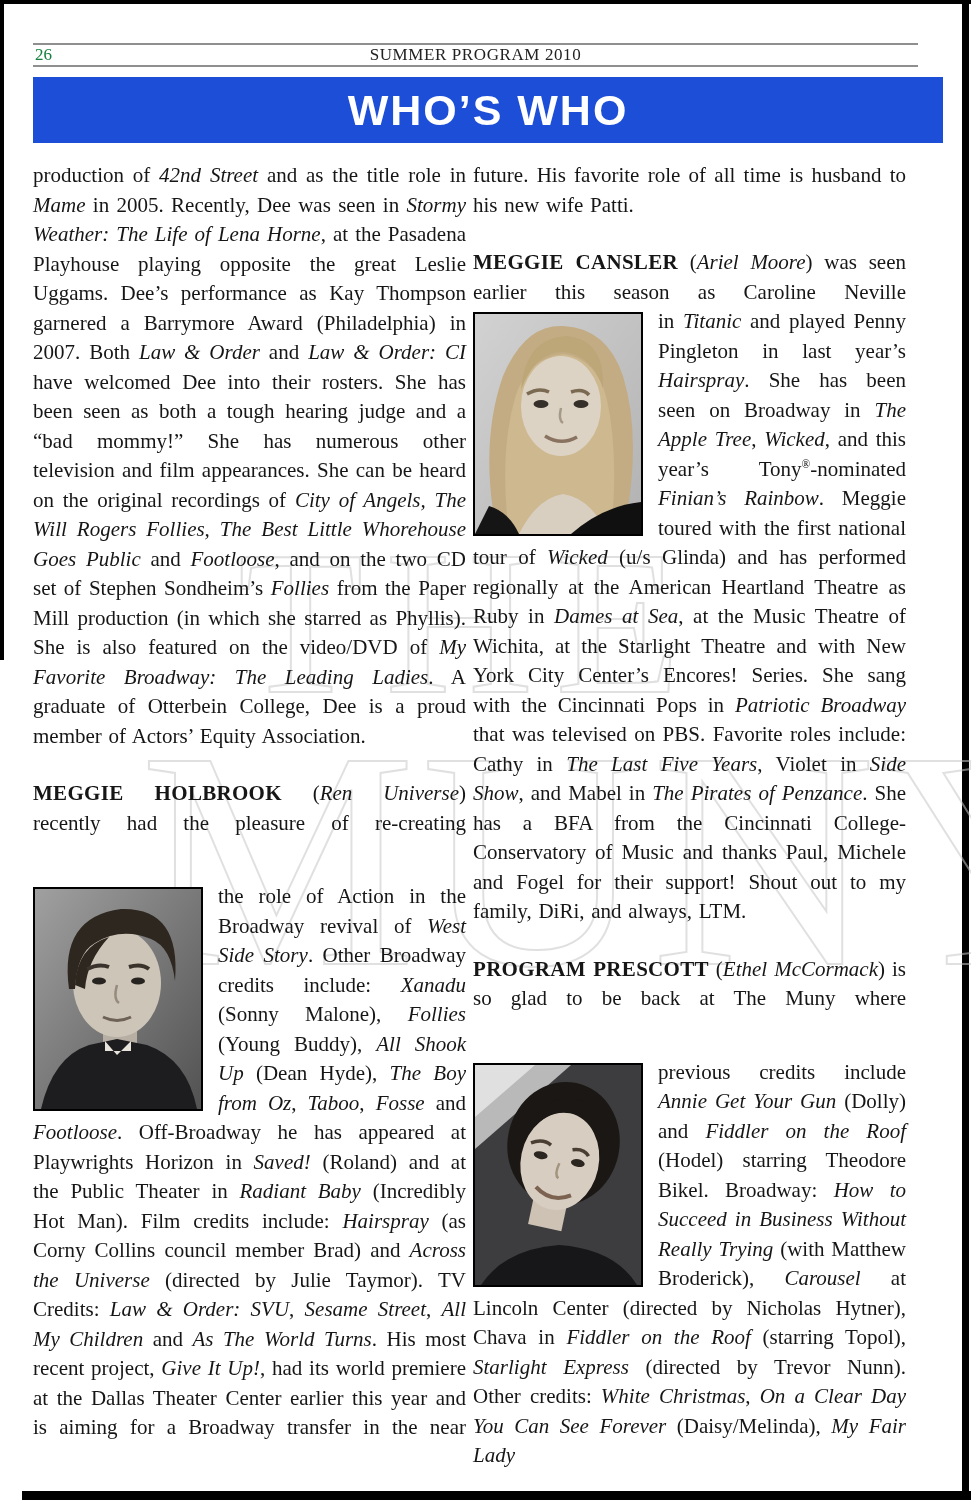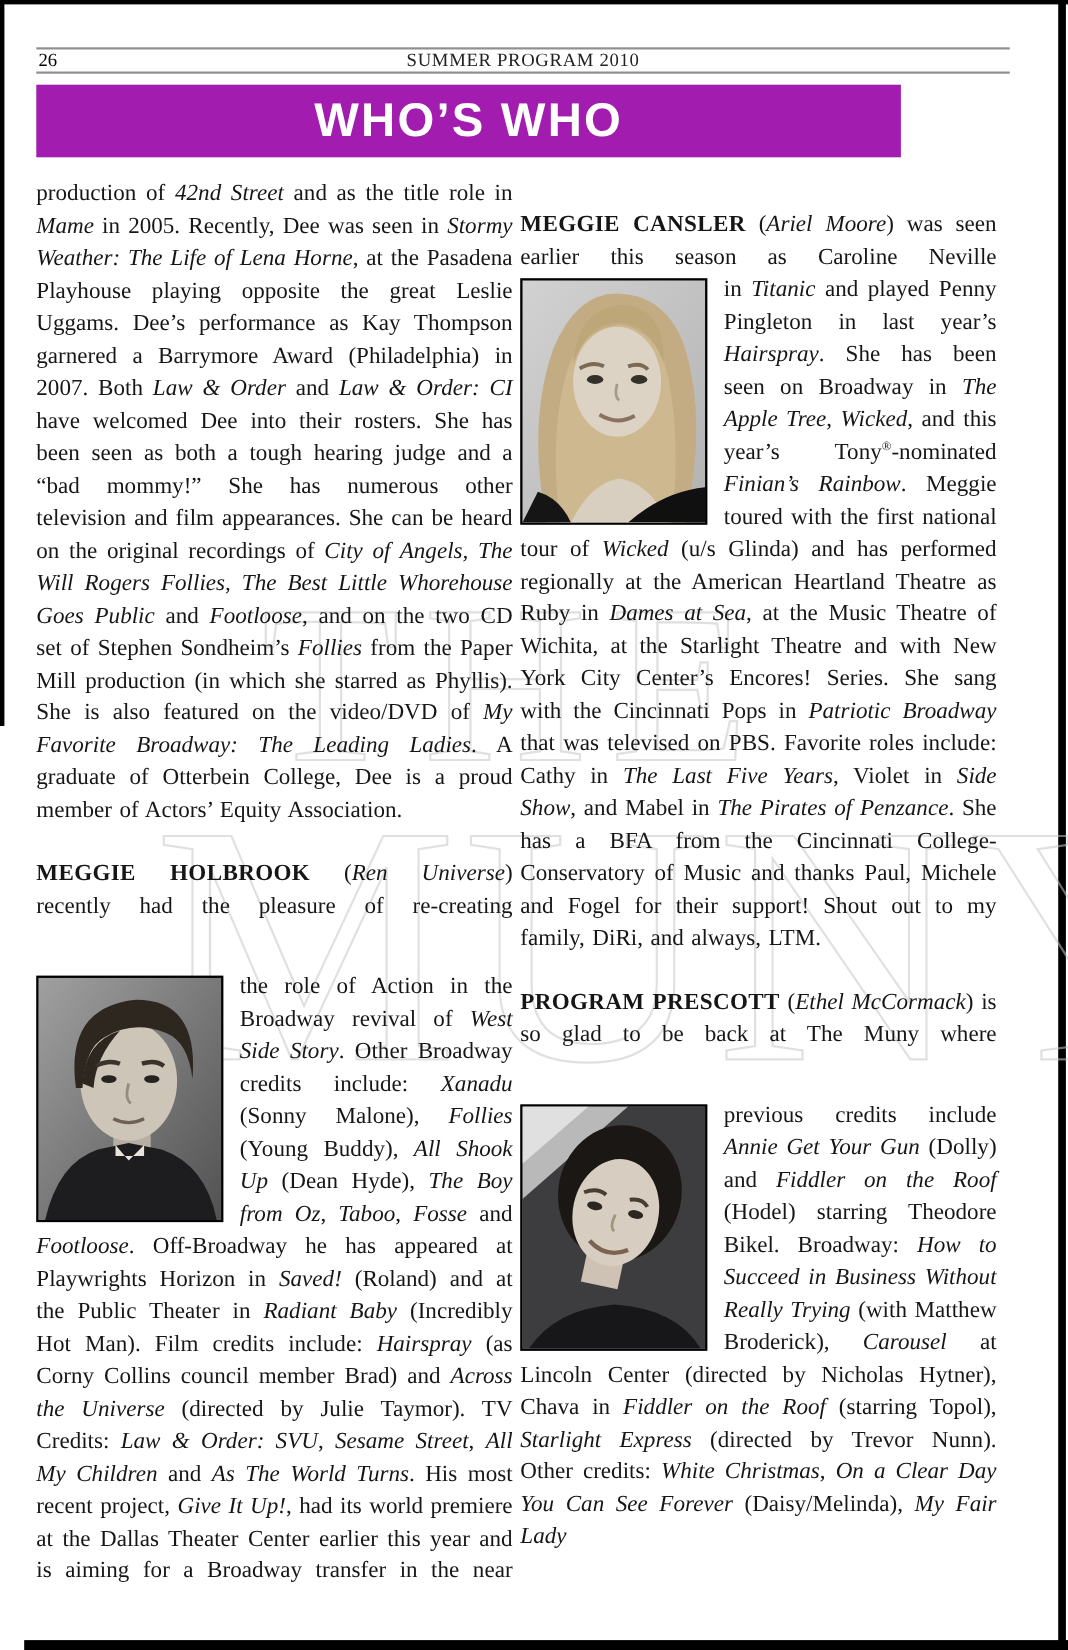--- a/index.html
+++ b/index.html
@@ -11,26 +11,26 @@
   .edge{position:absolute;background:#000;}
   .edge-top{left:0;top:0;width:971px;height:4px;}
   .edge-left{left:0;top:0;width:4px;height:660px;}
   .edge-right{top:0;left:962px;width:7px;height:1500px;}
   .edge-bottom{left:22px;right:0;bottom:0;height:9px;}
 
   
   .rule{position:absolute;left:33px;width:885px;height:2px;background:#8f8f8f;}
   .rule-1{top:43px;}
   .rule-2{top:65px;}
-  .pageno{position:absolute;left:35px;top:45px;font-size:17px;color:#000000;}
+  .pageno{position:absolute;left:35px;top:45px;font-size:17px;color:#15803d;}
   .edition{position:absolute;left:33px;width:885px;top:45px;text-align:center;font-size:17px;letter-spacing:.6px;color:#222;}
 
   
   .banner{
-    position:absolute;left:33px;top:77px;width:786px;height:66px;background:#a21caf;
+    position:absolute;left:33px;top:77px;width:910px;height:66px;background:#1d4ed8;
     display:flex;align-items:center;justify-content:center;
   }
   .banner span{
     font-family:"Liberation Sans",sans-serif;font-weight:bold;font-size:43px;
     color:#fff;letter-spacing:2px;
   }
 
   
   .wm{
     position:absolute;z-index:0;pointer-events:none;opacity:.55;
@@ -111,20 +111,21 @@
             <ellipse cx="64" cy="92" rx="7" ry="3.6" fill="#272320"></ellipse>
             <ellipse cx="103" cy="92" rx="7" ry="3.6" fill="#272320"></ellipse>
             <path d="M82 96 q-4 14 2 18" stroke="#968c7e" stroke-width="2.5" fill="none"></path>
             <path d="M68 128 q14 7 28 0" stroke="#6e6257" stroke-width="3" fill="none"></path>
           </svg>
         </span><span><span>the role of Action in the Broadway revival of </span><i>West Side Story</i><span>. Other Broadway credits include: </span><i>Xanadu</i><span> (Sonny Malone), </span><i>Follies</i><span> (Young Buddy), </span><i>All Shook Up</i><span> (Dean Hyde), </span><i>The Boy from Oz</i><span>, </span><i>Taboo</i><span>, </span><i>Fosse</i><span> and </span><i>Footloose</i><span>. Off-Broadway he has appeared at Playwrights Horizon in </span><i>Saved!</i><span> (Roland) and at the Public Theater in </span><i>Radiant Baby</i><span> (Incredibly Hot Man). Film credits include: </span><i>Hairspray</i><span> (as Corny Collins council member Brad) and </span><i>Across the Universe</i><span> (directed by Julie Taymor). TV Credits: </span><i>Law &amp; Order: SVU</i><span>, </span><i>Sesame Street</i><span>, </span><i>All My Children</i><span> and </span><i>As The World Turns</i><span>. His most recent project, </span><i>Give It Up!</i><span>, had its world premiere at the Dallas Theater Center earlier this year and is aiming for a Broadway transfer in the near</span></span>
       </div>
     </section>
 
     <section class="col">
+      <p class="para"><span>future. His favorite role of all time is husband to his new wife Patti.</span></p>
       <p class="para bio-lead"><b>MEGGIE CANSLER</b><span> (</span><i>Ariel Moore</i><span>) was seen earlier this season as Caroline Neville</span></p>
       <div class="para">
         <span class="headshot">
           <svg viewBox="0 0 166 220" xmlns="http://www.w3.org/2000/svg">
             <defs>
               <linearGradient id="gm" x1="0" y1="0" x2="1" y2="1">
                 <stop offset="0" stop-color="#d2d2d2"></stop>
                   <stop offset="1" stop-color="#b2b2b2"></stop>
               </linearGradient>
             </defs>

